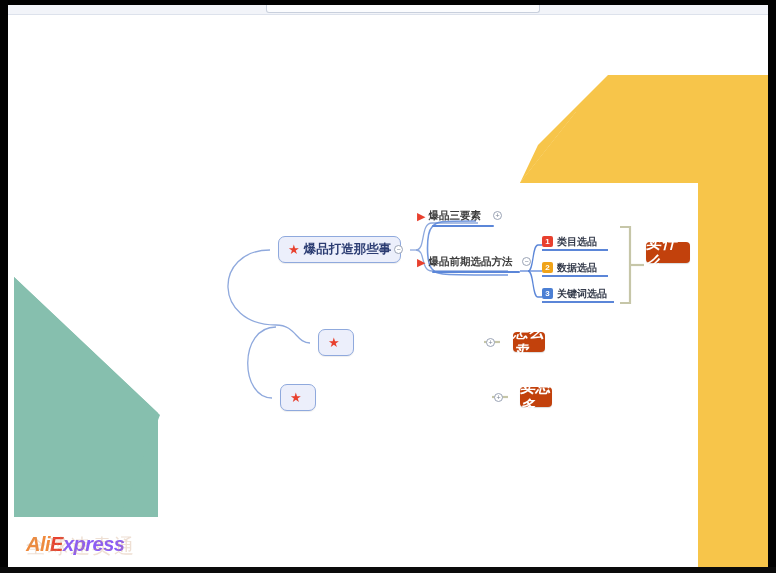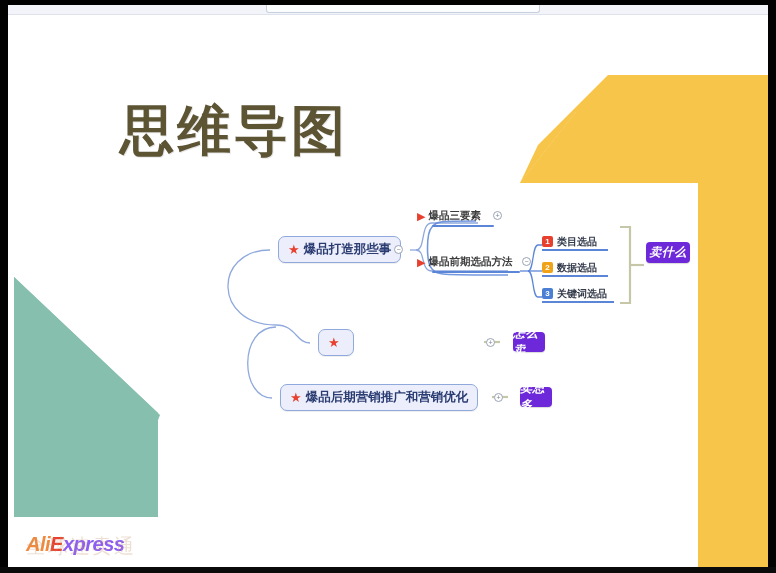--- a/index.html
+++ b/index.html
@@ -198,24 +198,23 @@
     width: 66px;
     height: 1.5px;
     background: #5b86d8;
   }
 
   
   .tag {
     position: absolute;
     display: flex;
     align-items: center;
-    justify-content: center;
-    background: #6d28d9;
+    background: #c2410c;
     color: #ffffff;
-    font-size: 12px;
+    font-size: 15px;
     font-weight: bold;
     font-style: italic;
     border-radius: 4px;
     letter-spacing: 0.5px;
     box-shadow: 0 1px 1px rgba(0,0,0,0.15);
   }
   .tag-a { left: 638px; top: 237px; width: 44px; height: 21px; }
   .tag-b { left: 505px; top: 327px; width: 32px; height: 20px; }
   .tag-c { left: 512px; top: 382px; width: 32px; height: 20px; font-family: Liberation Mono, monospace; }
 
@@ -275,21 +274,20 @@
       <path d="M 512,178 L 568,107 L 800,107 L 800,563 L 690,563 L 690,178 Z" fill="#f7c54a"></path>
       <path d="M 512,178 L 568,107 L 800,107 L 800,107 L 800,178 Z" fill="#f7c54a"></path>
       <path d="M 512,178 L 568,107 L 760,107 L 760,70 L 600,70 L 530,140 Z" fill="#f7c54a"></path>
     </svg>
 
     <svg class="shape-teal" viewBox="0 0 760 563">
       <path d="M 6,272 L 150,408 L 150,512 L 102,512 L 6,512 Z" fill="#86bfae"></path>
       <path d="M 6,272 L 152,410 L 112,512 L 6,512 Z" fill="#86bfae"></path>
     </svg>
 
-    <div class="slide-title">思维导图</div>
 
     <svg class="wires" viewBox="0 0 760 563">
 
       <path d="M 268,320 C 205,320 205,245 262,245" stroke="#8fa9dd" stroke-width="1.3" fill="none"></path>
 
       <path d="M 268,320 C 288,320 288,338 302,338" stroke="#8fa9dd" stroke-width="1.3" fill="none"></path>
 
       <path d="M 268,322 C 230,322 232,393 264,393" stroke="#8fa9dd" stroke-width="1.3" fill="none"></path>
 
       <line x1="384" y1="245" x2="392" y2="245" stroke="#8fa9dd" stroke-width="1.3"></line>
@@ -360,21 +358,20 @@
     <div class="node branch-node branch-2">
       <span class="star-icon">★</span>
     </div>
     <div class="collapse" style="left:478px; top:333px;">+</div>
     <div class="tag tag-b">
       <span>怎么卖</span>
     </div>
 
     <div class="node branch-node branch-3">
       <span class="star-icon">★</span>
-      <span>爆品后期营销推广和营销优化</span>
     </div>
     <div class="collapse" style="left:486px; top:388px;">+</div>
     <div class="tag tag-c">
       <span>卖思多</span>
     </div>
 
     <div class="logo">
       <span class="l1">Ali</span><span class="l2">E</span><span class="l3">xpress</span>
     </div>
     <div class="logo-sub">全球速卖通</div>

